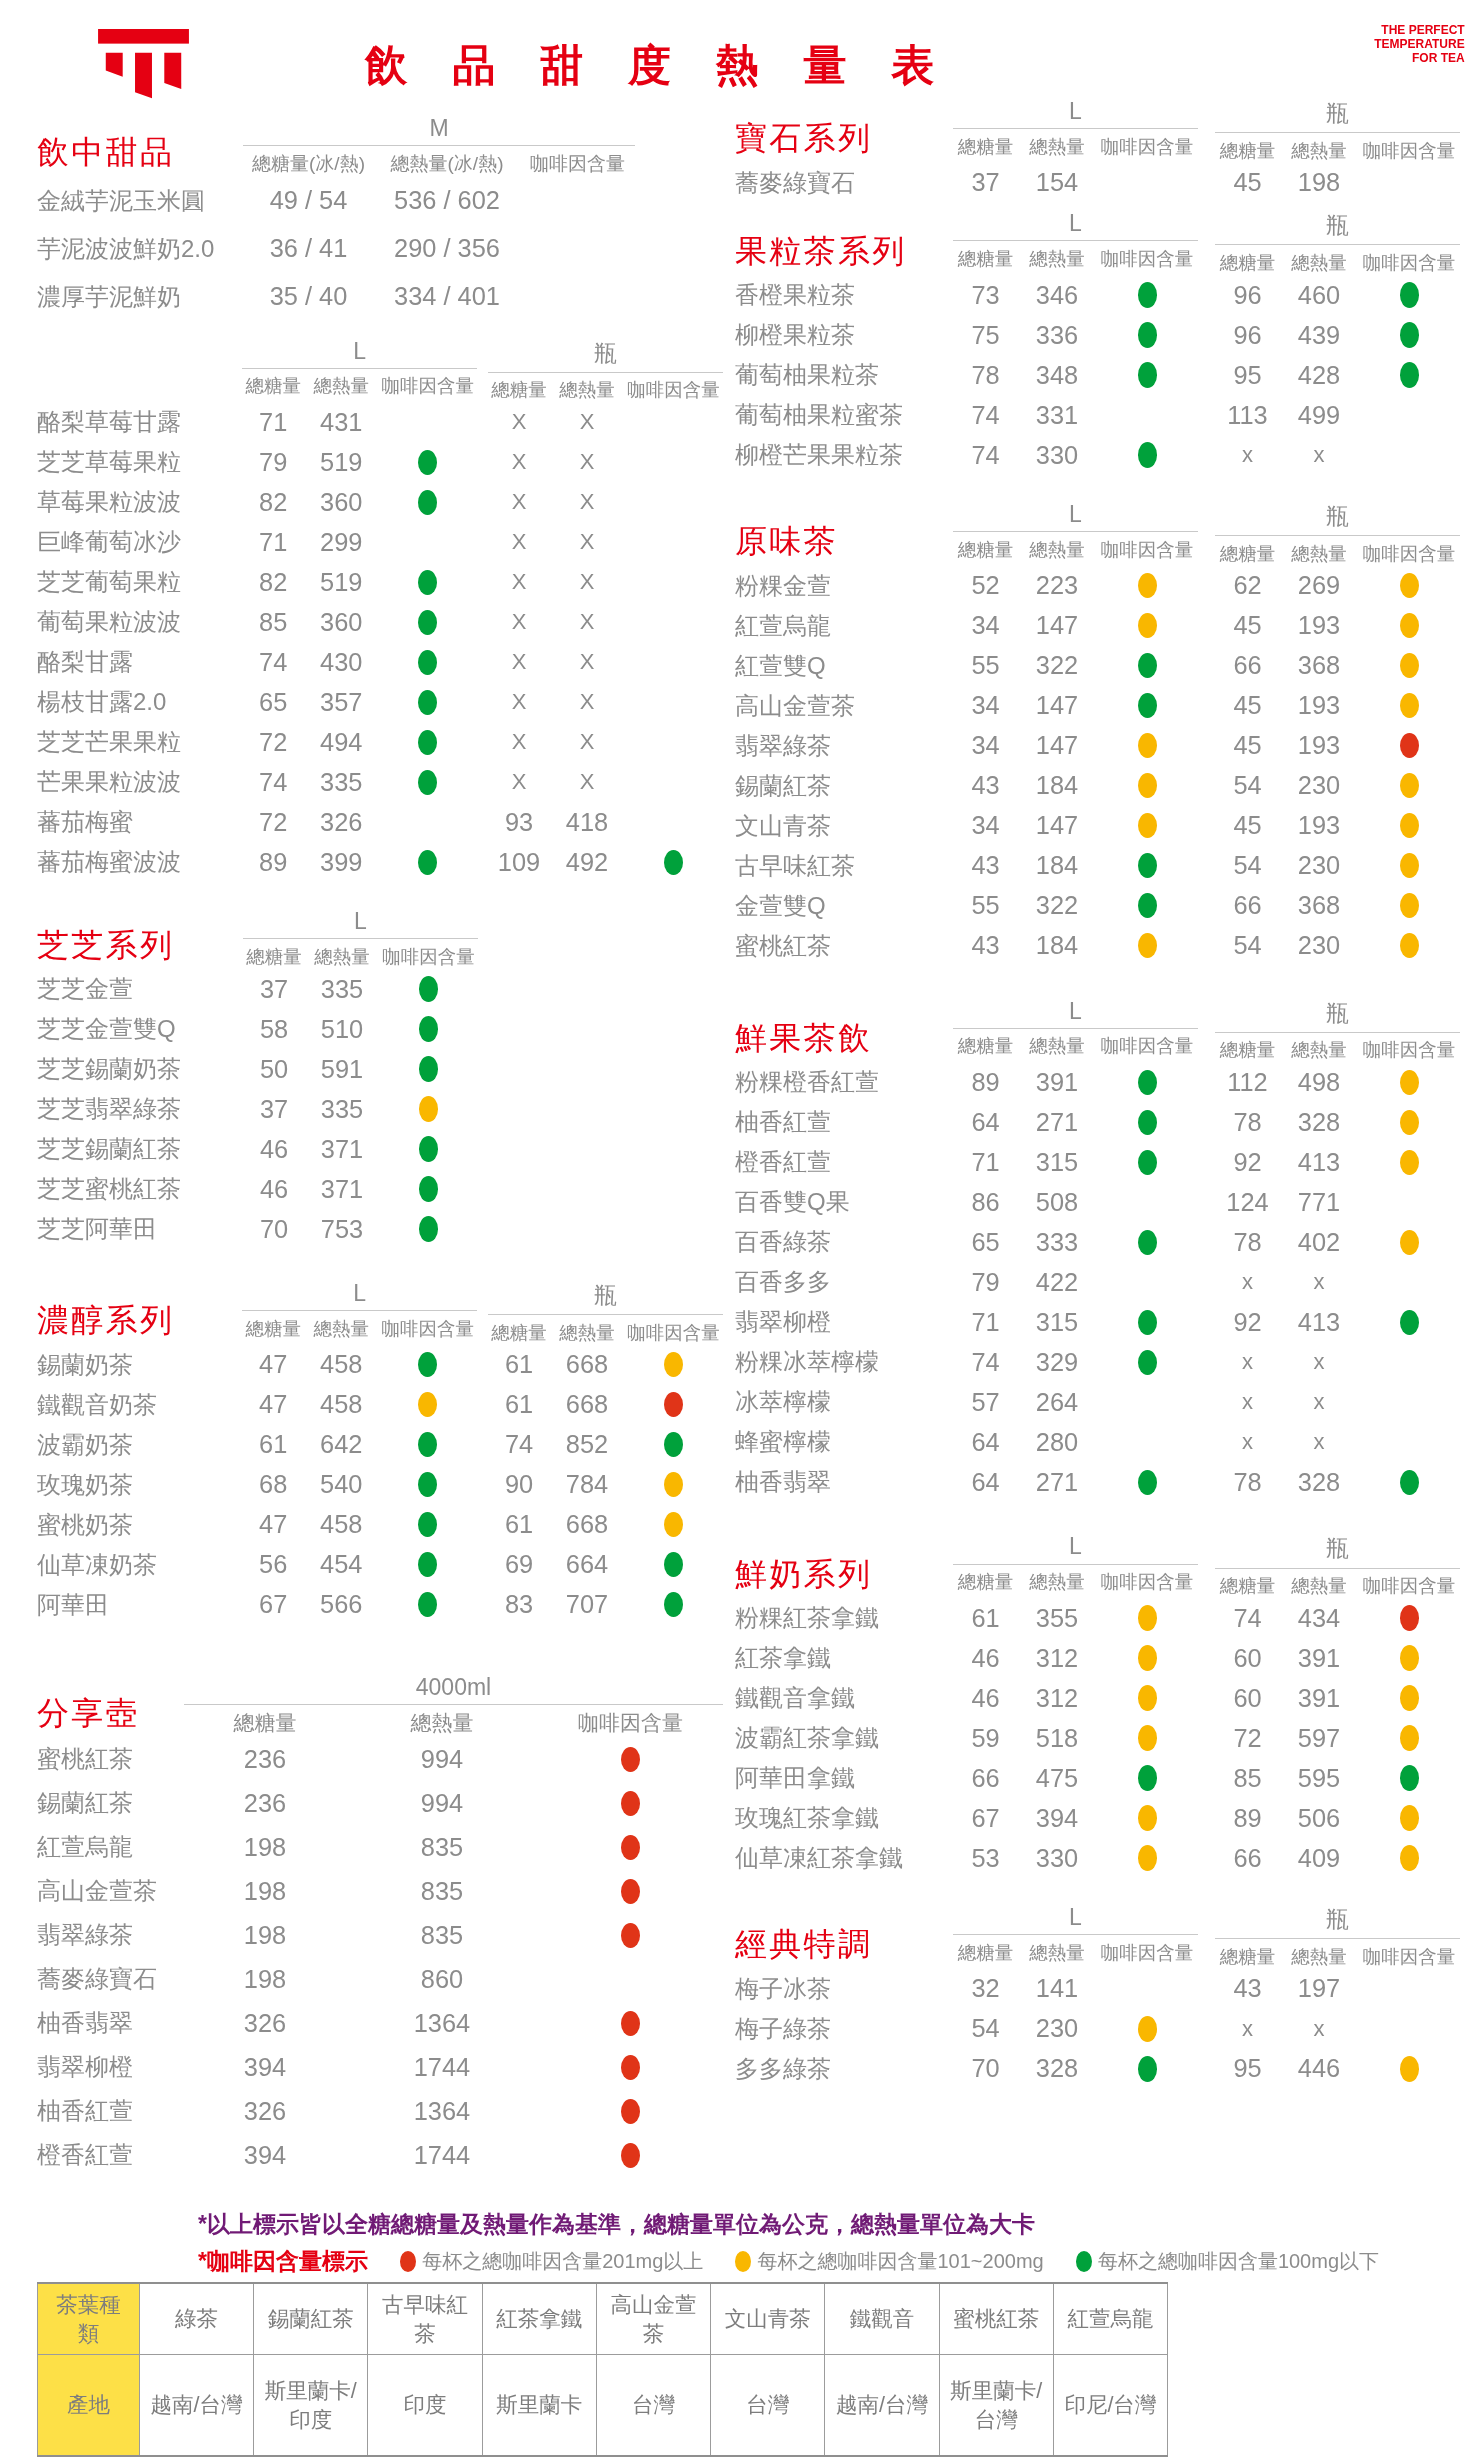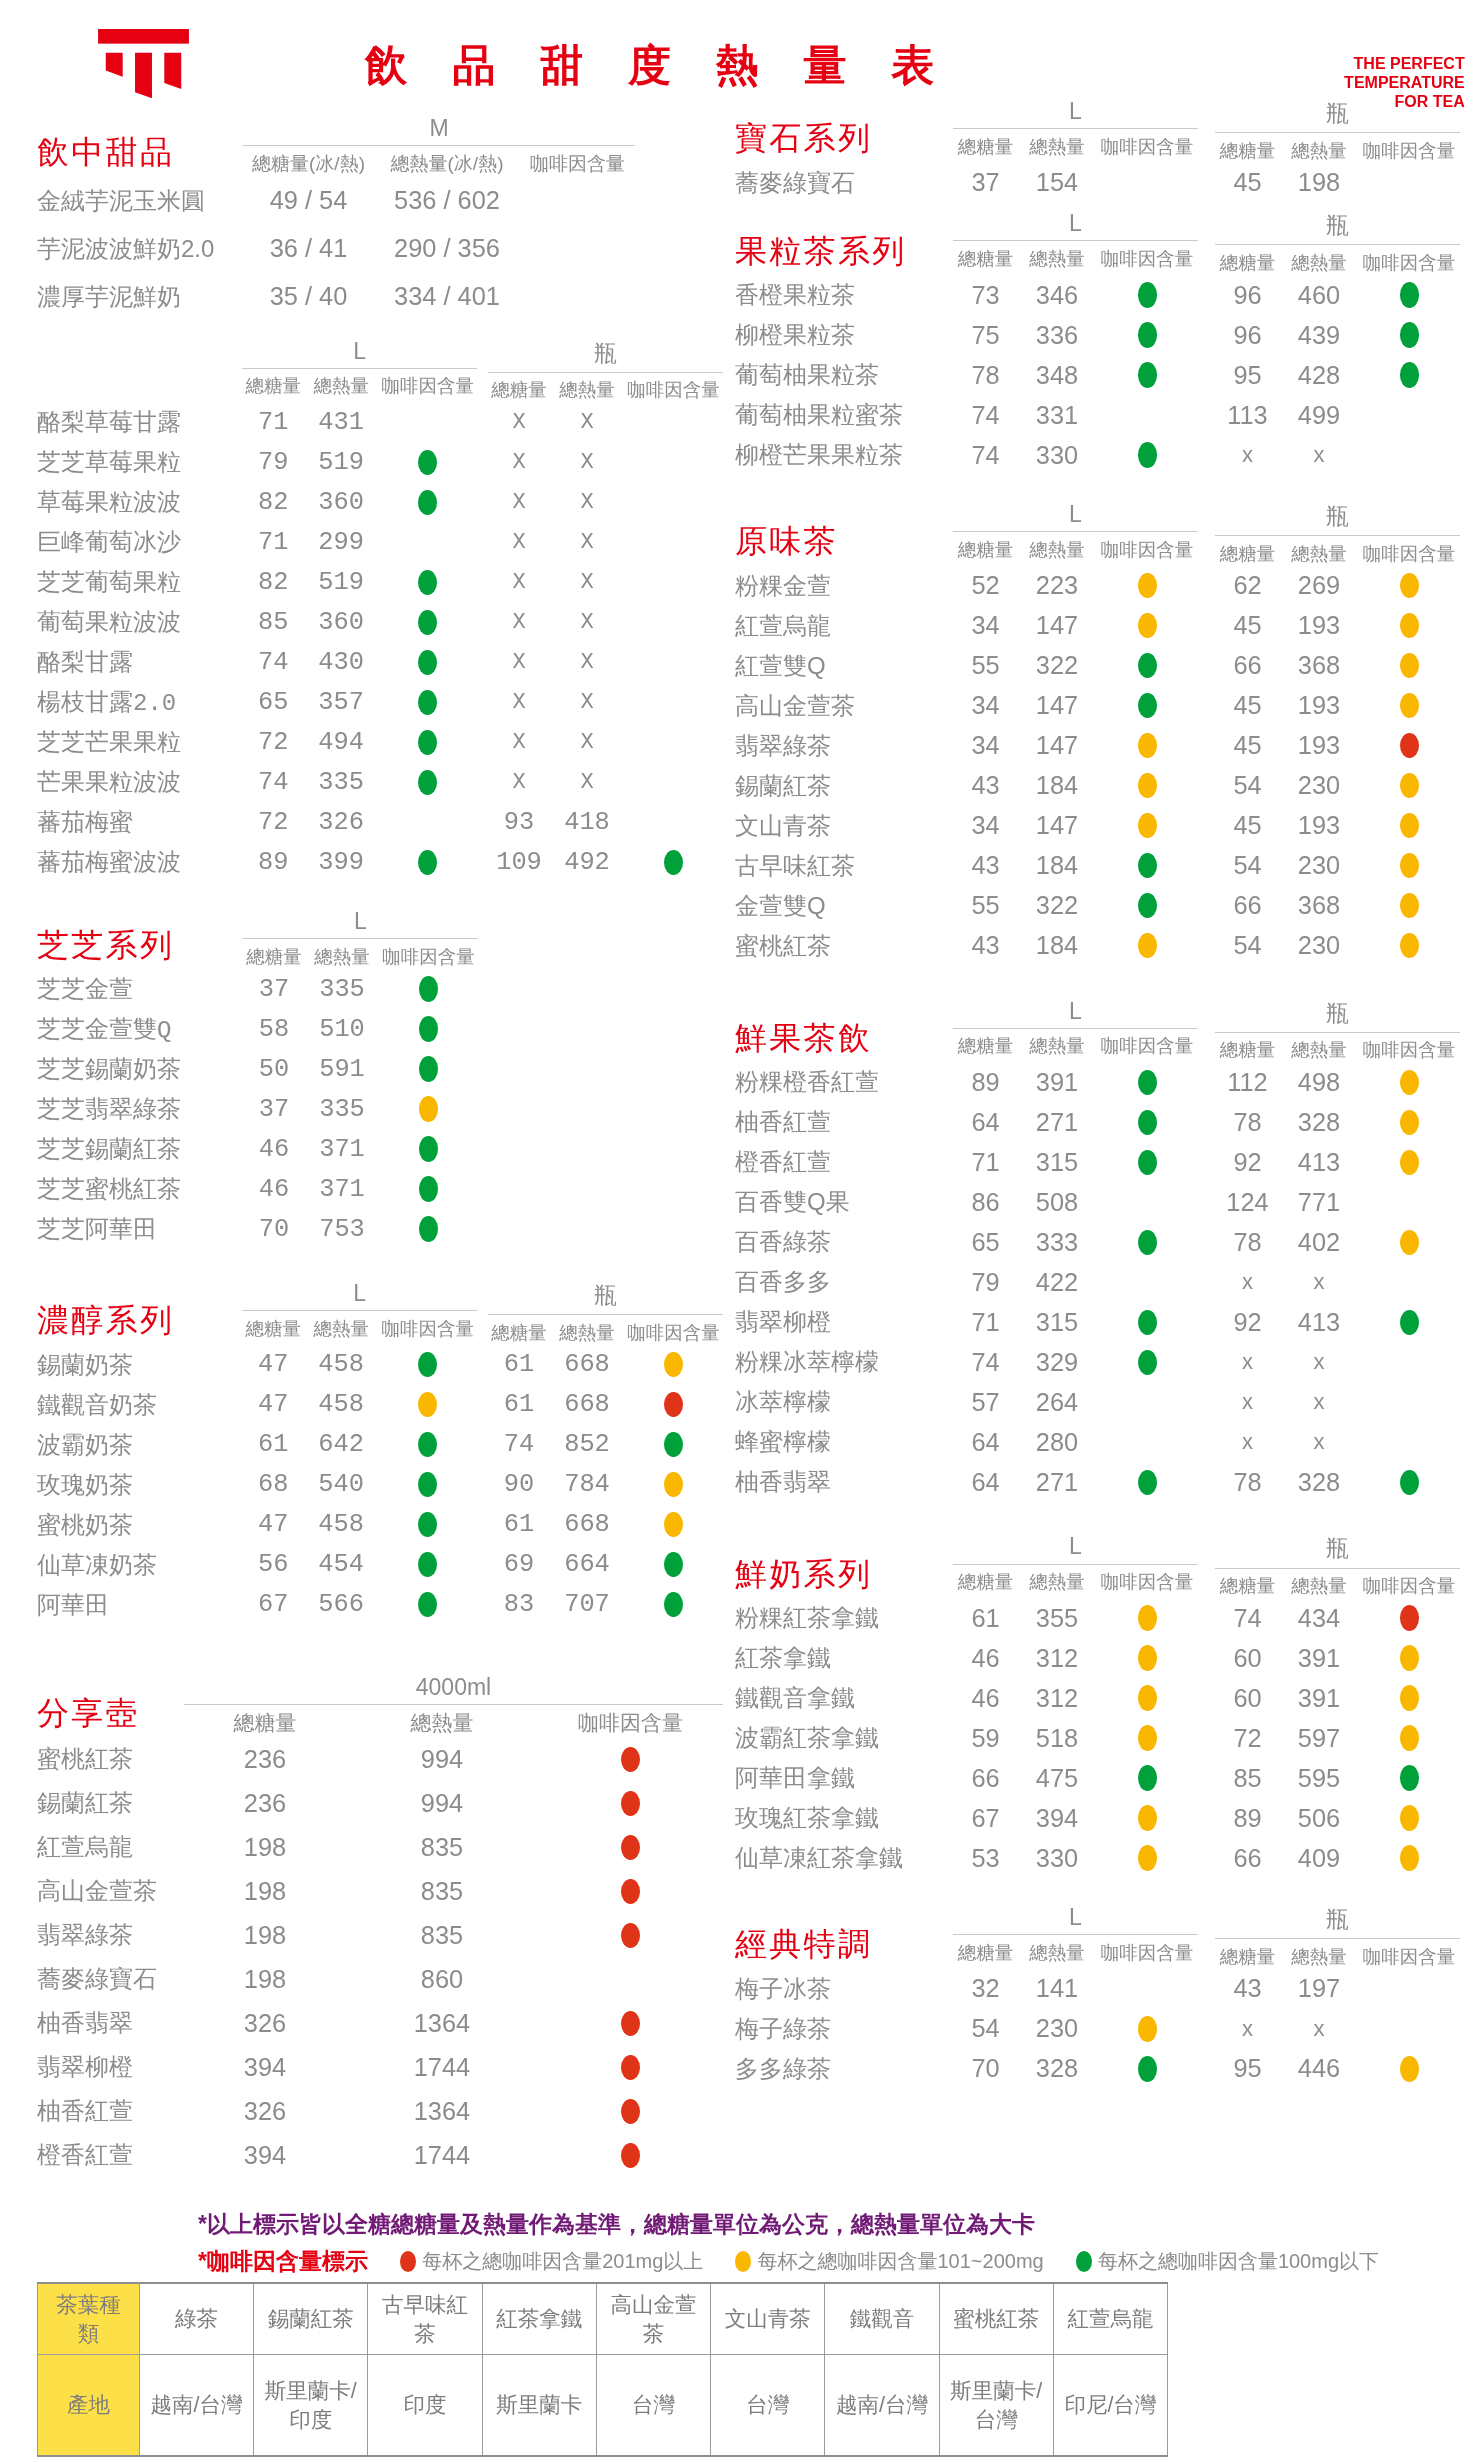--- a/index.html
+++ b/index.html
@@ -6,21 +6,21 @@
   html,body { background:#fff; }
   body { font-family:"Liberation Sans","DejaVu Sans",sans-serif; color:#8c8c8c; }
   #poster { position:relative; width:1477px; height:2462px; background:#fff; overflow:hidden; }
 
   
   #logo { position:absolute; left:98px; top:29px; width:91px; height:77px; }
   #page-title { position:absolute; left:8px; right:169px; top:37px; text-align:center;
     font-size:43px; font-weight:bold; color:#e50012; letter-spacing:17px;
     font-family:"Liberation Serif","DejaVu Serif",serif; }
   #tagline { position:absolute; right:12.3px; top:23px; text-align:right;
-    color:#e50012; font-weight:bold; font-size:16px; line-height:1.18;margin-top:32px; }
+    color:#e50012; font-weight:bold; font-size:12px; line-height:1.18; }
 
   
   #left-col  { position:absolute; left:37px;  top:115px; width:686px; }
   #right-col { position:absolute; left:735px; top:98px; width:737px; }
 
   
   .section { position:relative; }
   .sec-head { display:flex; align-items:flex-end; }
   .sec-title { width:var(--namew); font-size:32px; font-weight:normal; color:#e50012;
     letter-spacing:2.3px; padding-bottom:1.5px; }
@@ -42,21 +42,21 @@
   .dot-g { background:#00a13b; } .dot-y { background:#f9b700; } .dot-r { background:#e03418; }
 
   
   .sec-ml { --namew:206px; --ggap:10.8px; }
   .sec-ml .g3 { grid-template-columns:131px 146px 115px; }
   .sec-ml .row { height:48px; }
   .sec-ml .colheads { font-size:19px; }
 
   .sec-l { --namew:206px; --ggap:10.8px; }
   .sec-l .g3 { grid-template-columns:62px 74px 99px; }
-  .sec-l .row { height:40px;font-family:Liberation Mono, monospace; }
+  .sec-l .row { height:40px; }
 
   .sec-share { --namew:171px; --ggap:0px; }
   .sec-share .g3 { grid-template-columns:162px 192px 185px; }
   .sec-share .row { height:44px; }
   .sec-share .colheads { font-size:21px; }
 
   .sec-r { --namew:218px; --ggap:17px; }
   .sec-r .g3 { grid-template-columns:65px 78px 102px; }
   .sec-r .row { height:40px; }
 

